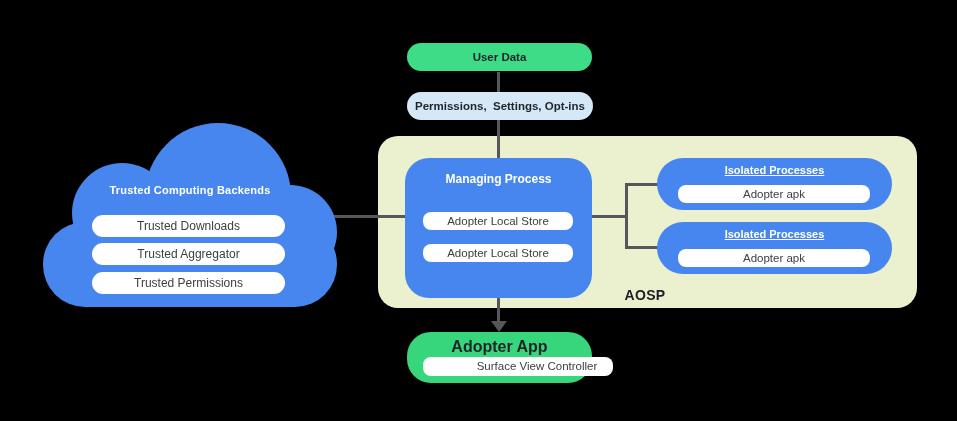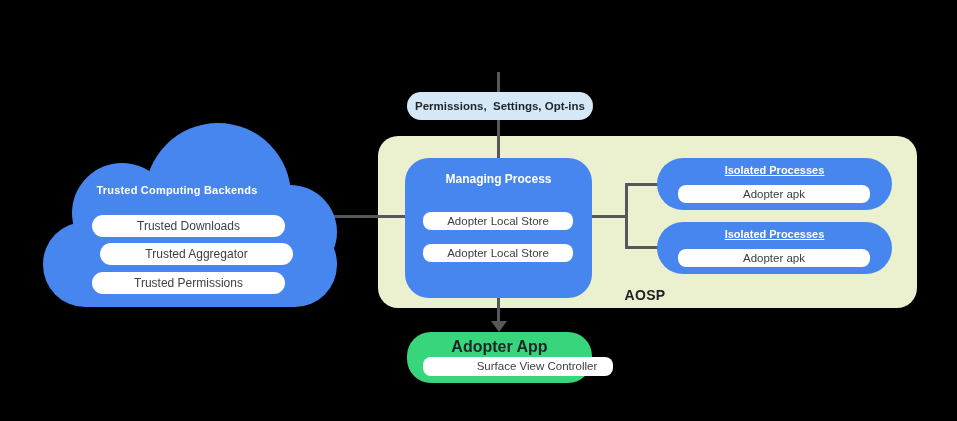--- a/index.html
+++ b/index.html
@@ -90,26 +90,27 @@
   <div class="line" style="left:590px;top:215px;width:37px;height:3px;"></div>
   <div class="line" style="left:625px;top:183px;width:3px;height:66px;"></div>
   <div class="line" style="left:625px;top:183px;width:34px;height:3px;"></div>
   <div class="line" style="left:625px;top:246px;width:34px;height:3px;"></div>
 
   <div>
     <div class="cloud-part round" style="left:145px;top:123px;width:146px;height:146px;"></div>
     <div class="cloud-part round" style="left:72px;top:163px;width:100px;height:100px;"></div>
     <div class="cloud-part round" style="left:243px;top:185px;width:94px;height:94px;"></div>
     <div class="cloud-part" style="left:43px;top:222px;width:294px;height:85px;border-radius:42px;"></div>
-    <div class="cloud-title" style="left:30px;top:184px;width:294px;">Trusted Computing Backends</div>
+    <div class="cloud-title" style="left:43px;top:184px;width:294px;">Trusted Computing Backends</div>
     <div class="cloud-pill" style="left:92px;top:215px;width:193px;">Trusted Downloads</div>
-    <div class="cloud-pill" style="left:100px;top:243px;width:193px;">Trusted Aggregator</div>
+    <div class="cloud-pill" style="left:92px;top:243px;width:193px;">Trusted Aggregator</div>
     <div class="cloud-pill" style="left:92px;top:272px;width:193px;">Trusted Permissions</div>
   </div>
 
+  <div class="node-pill" style="left:407px;top:43px;width:185px;background:#3EDC86;">User Data</div>
 
   <div class="node-pill perm-label" style="left:407px;top:92px;width:186px;background:#D5E8F8;">Permissions,  Settings, Opt-ins</div>
 
   <div class="aosp"></div>
   <div class="aosp-label">AOSP</div>
 
   <div class="mgr">
     <div class="mgr-title">
       <div>Managing Process</div>
     </div>

